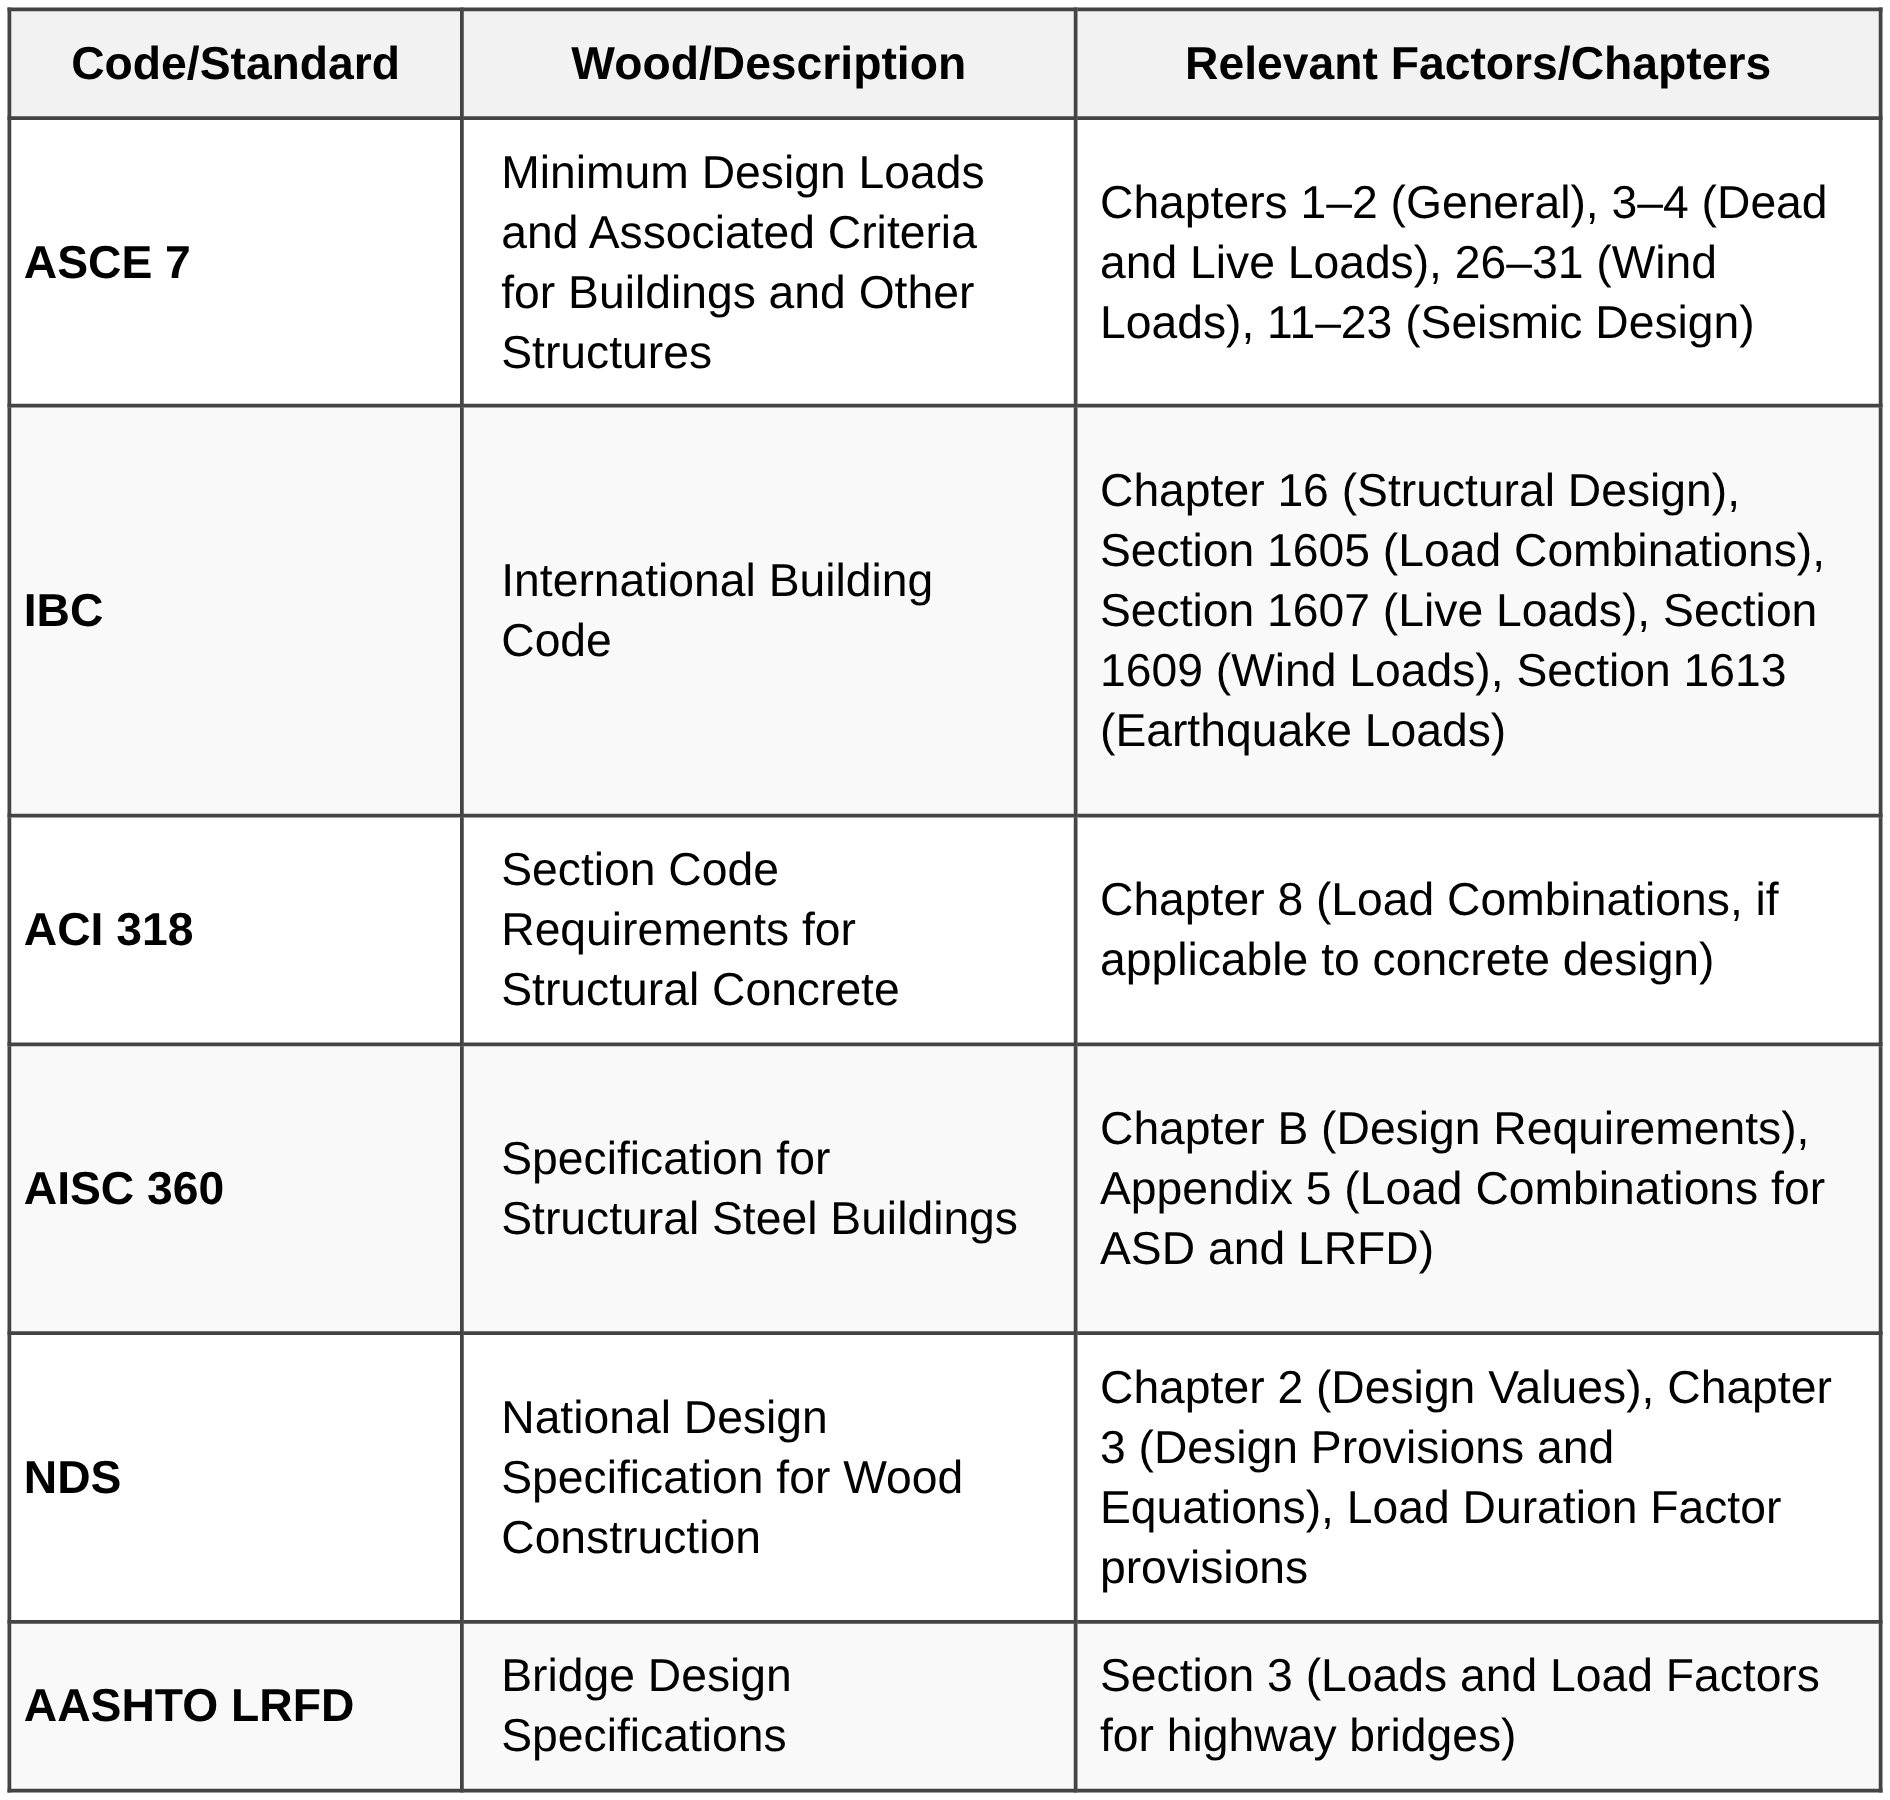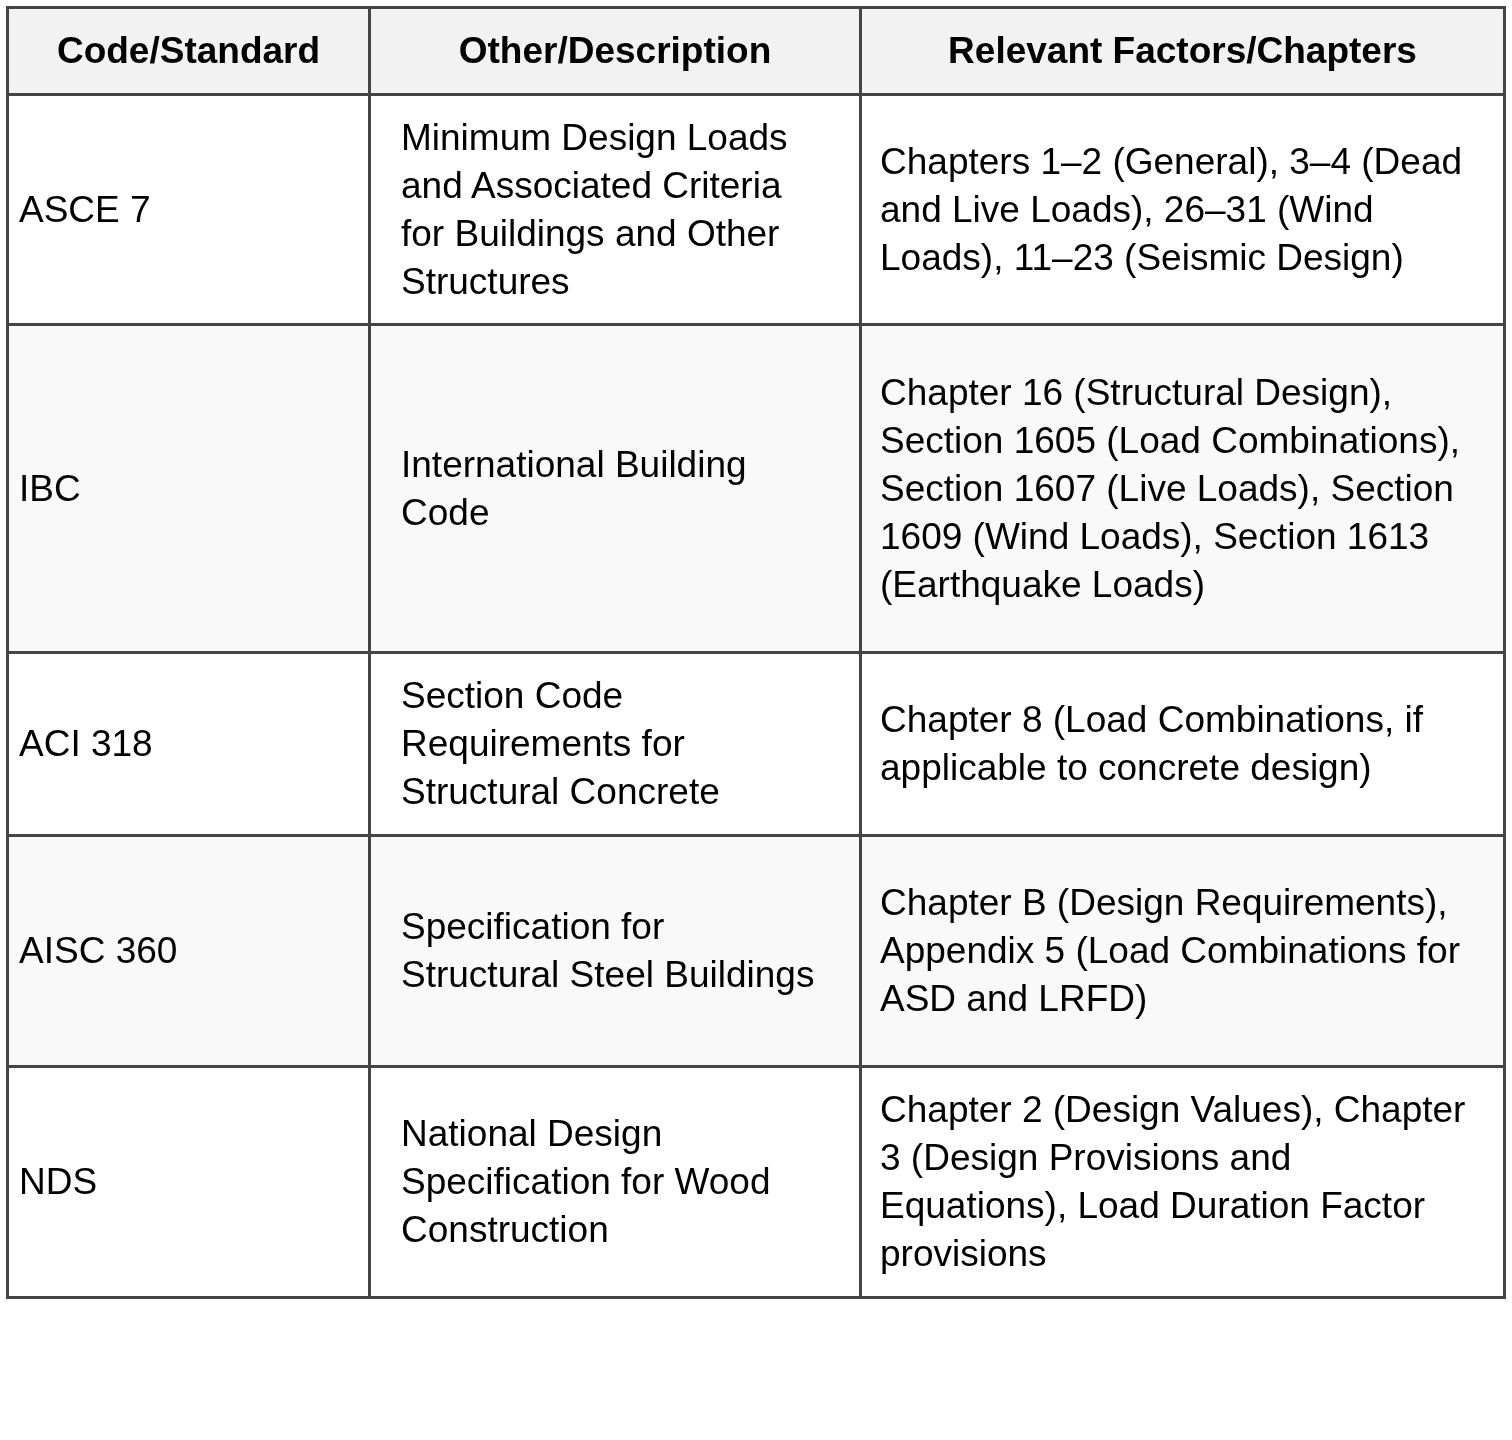--- a/index.html
+++ b/index.html
@@ -34,21 +34,21 @@
     }
     table.codes th {
       background: #f2f2f2;
       font-weight: bold;
       height: 87px;
       white-space: nowrap;
       padding: 0 8px;
     }
     table.codes tbody tr:nth-child(odd) td { background: #ffffff; }
     table.codes tbody tr:nth-child(even) td { background: #f9f9f9; }
-    table.codes td.code { font-weight: normal; padding: 0 10px; }
+    table.codes td.code { font-weight: bold; padding: 0 10px; }
     table.codes td.title { padding: 0 30px; }
     table.codes td.sections { padding: 12px 18px; }
     tr.r0 td { height: 230px; }
     tr.r1 td { height: 328px; }
     tr.r2 td { height: 183px; }
     tr.r3 td { height: 231px; }
     tr.r4 td { height: 231px; }
     tr.r5 td { height: 135px; }
   </style>
 </head>
@@ -57,21 +57,21 @@
 <div class="wrap">
   <table class="codes">
     <colgroup>
       <col class="c1">
       <col class="c2">
       <col class="c3">
     </colgroup>
     <thead>
       <tr>
         <th>Code/Standard</th>
-        <th>Other/Description</th>
+        <th>Wood/Description</th>
         <th>Relevant Factors/Chapters</th>
       </tr>
     </thead>
     <tbody>
       <tr class="r0">
         <td class="code">ASCE 7</td>
         <td class="title">Minimum Design Loads and Associated Criteria for Buildings and Other Structures</td>
         <td class="sections">Chapters 1–2 (General), 3–4 (Dead and Live Loads), 26–31 (Wind Loads), 11–23 (Seismic Design)</td>
       </tr>
       <tr class="r1">
@@ -87,15 +87,20 @@
       <tr class="r3">
         <td class="code">AISC 360</td>
         <td class="title">Specification for Structural Steel Buildings</td>
         <td class="sections">Chapter B (Design Requirements), Appendix 5 (Load Combinations for ASD and LRFD)</td>
       </tr>
       <tr class="r4">
         <td class="code">NDS</td>
         <td class="title">National Design Specification for Wood Construction</td>
         <td class="sections">Chapter 2 (Design Values), Chapter 3 (Design Provisions and Equations), Load Duration Factor provisions</td>
       </tr>
+      <tr class="r5">
+        <td class="code">AASHTO LRFD</td>
+        <td class="title">Bridge Design Specifications</td>
+        <td class="sections">Section 3 (Loads and Load Factors for highway bridges)</td>
+      </tr>
     </tbody>
   </table>
 </div>
 
 </body></html>

